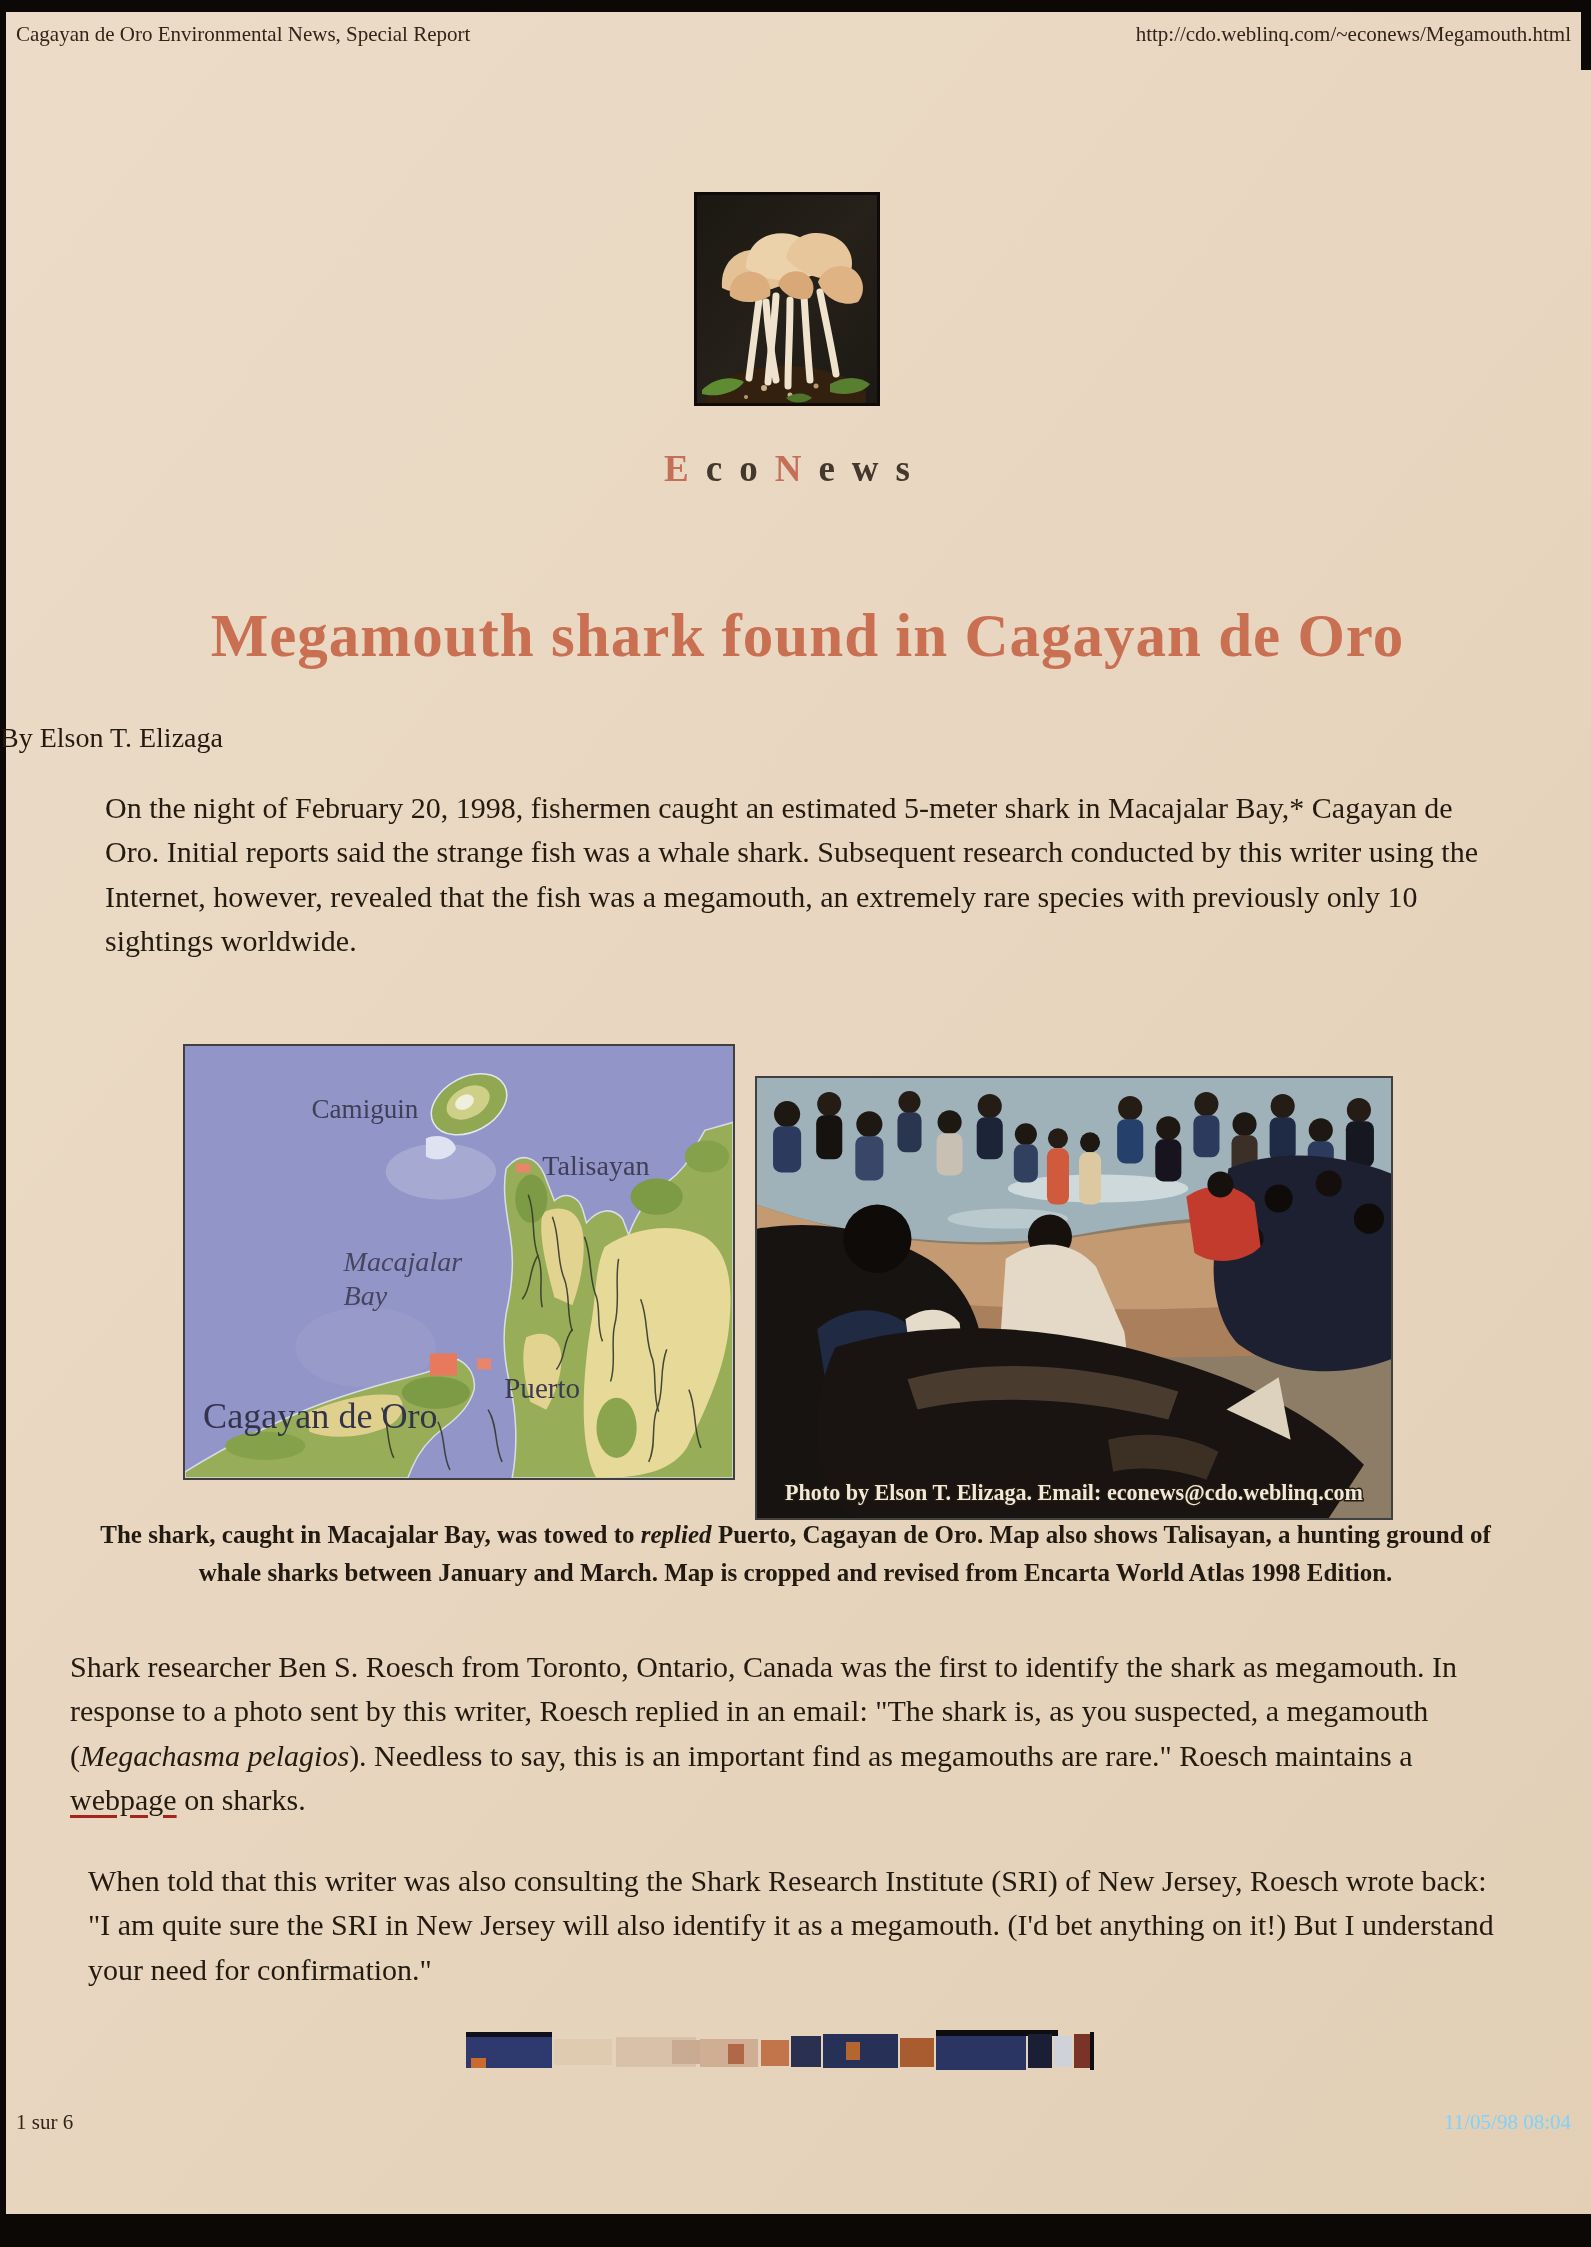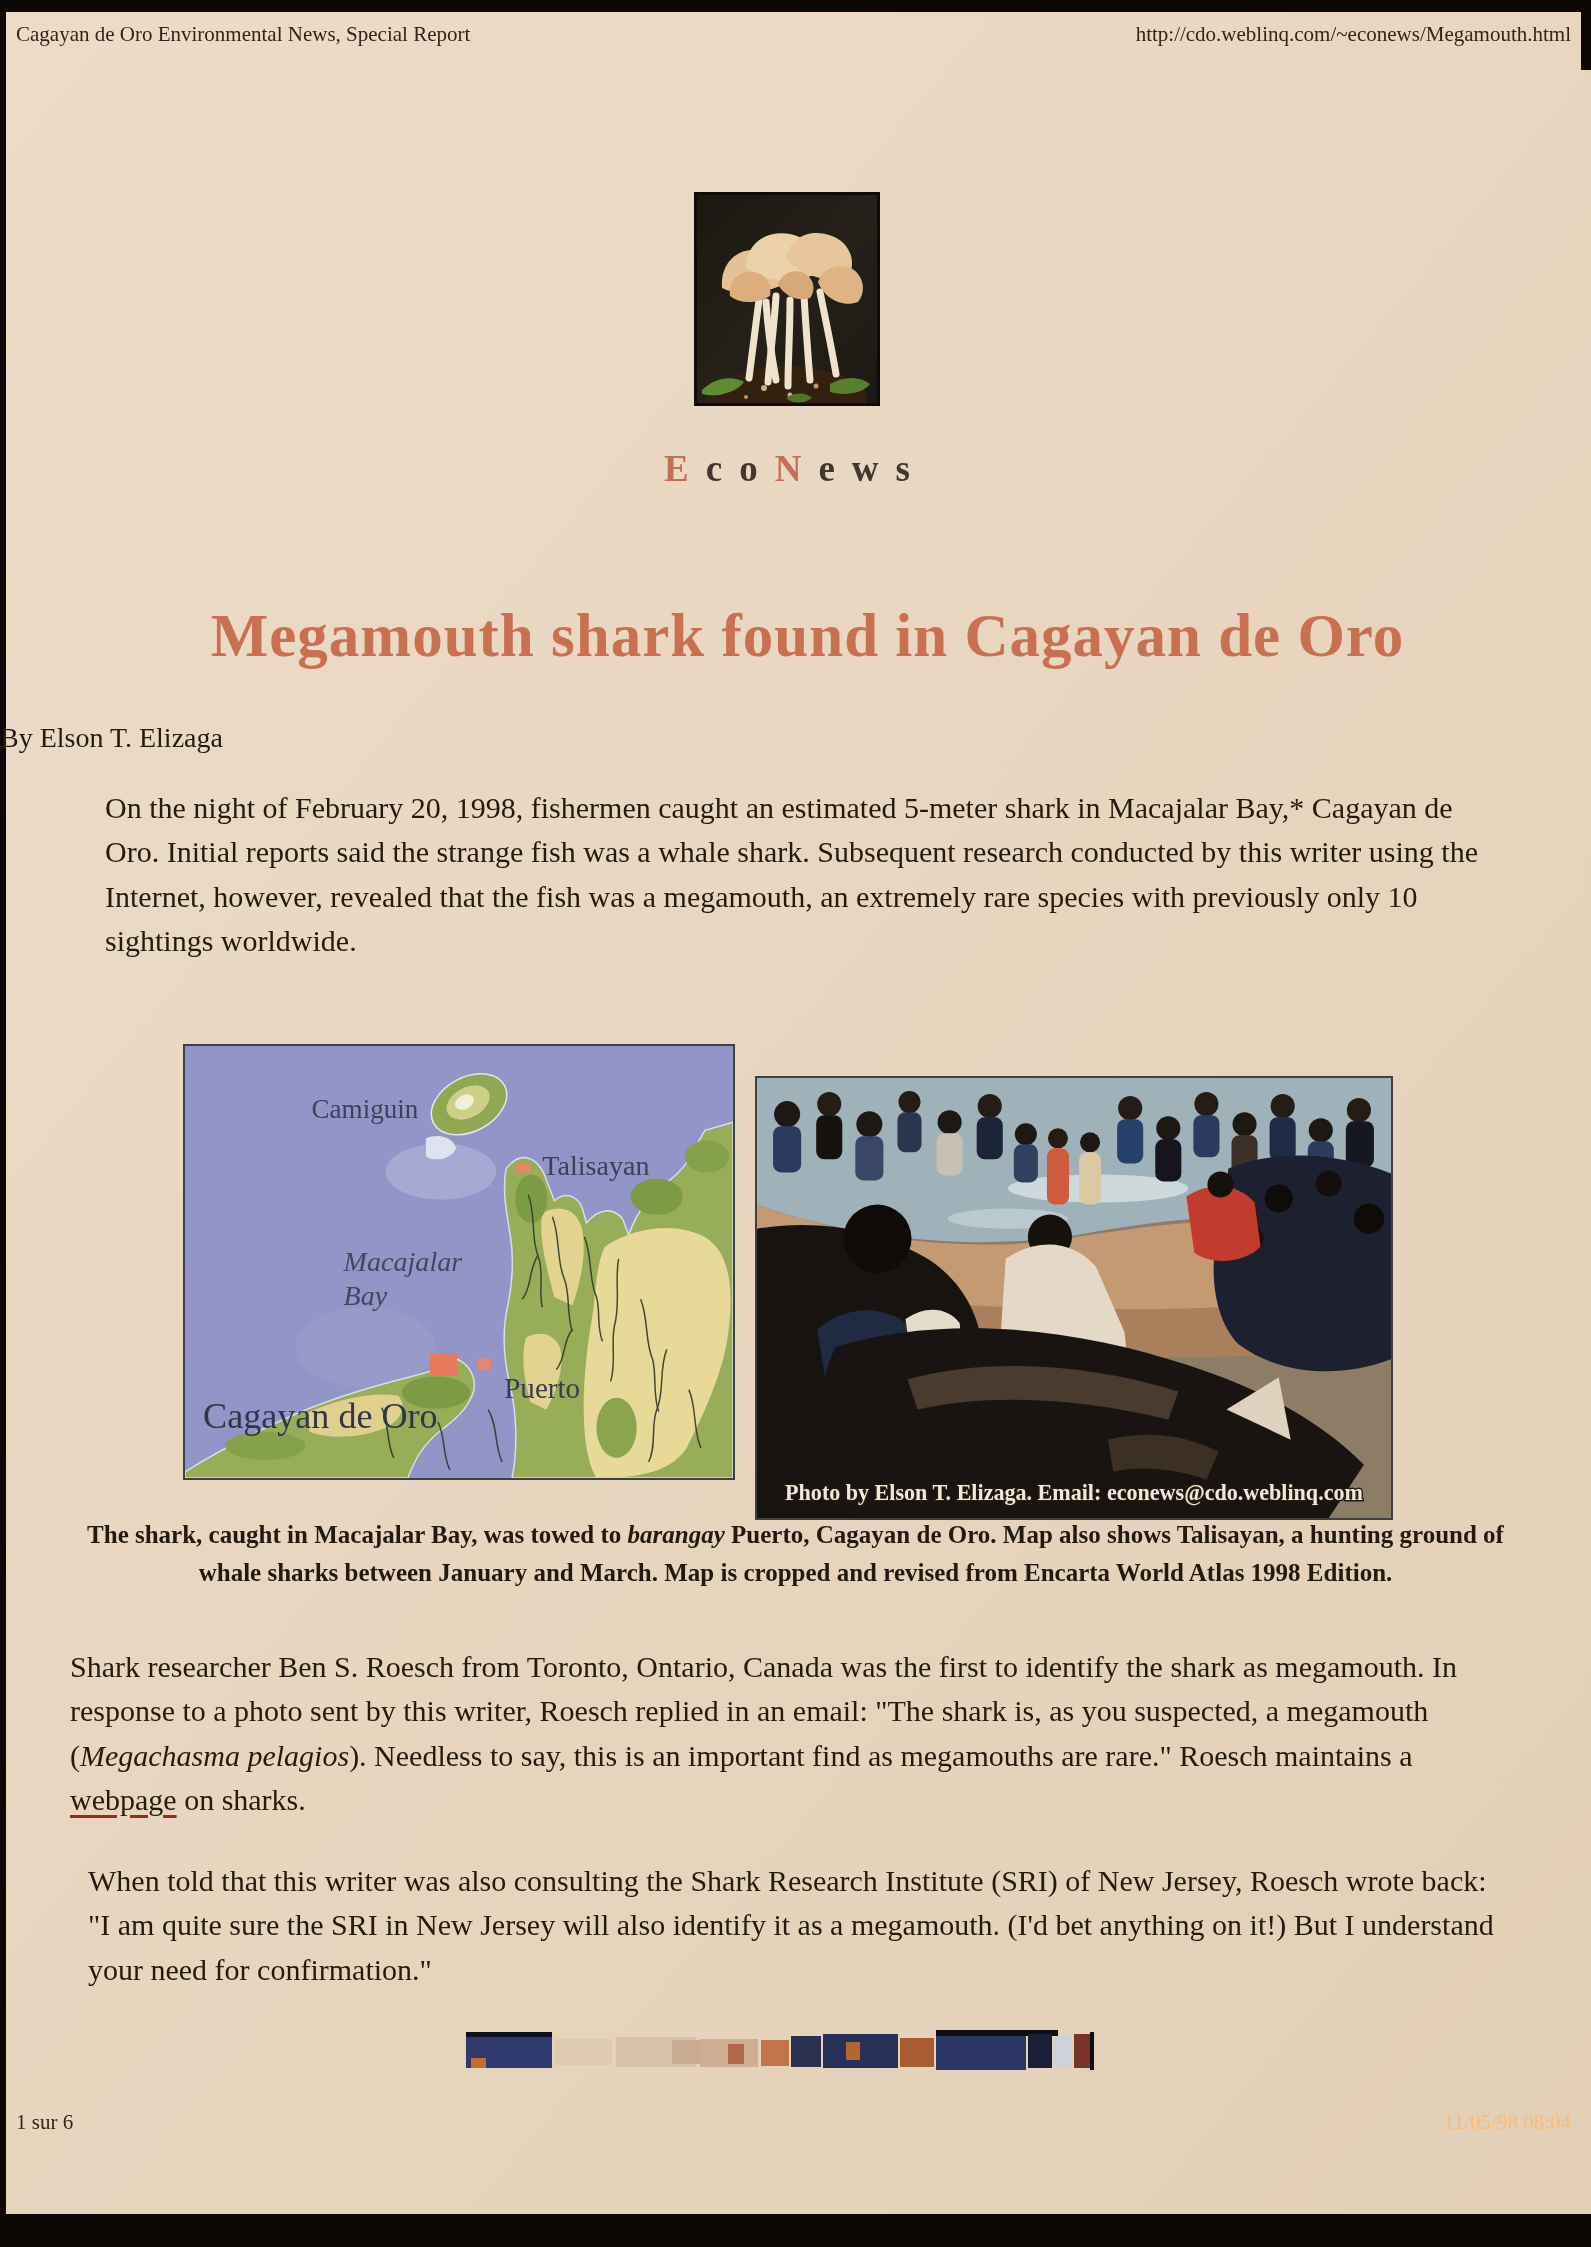--- a/index.html
+++ b/index.html
@@ -37,21 +37,21 @@
   .caption{position:absolute;left:85px;top:1516px;width:1421px;margin:0;text-align:center;
            font-size:25px;font-weight:bold;line-height:1.5;color:#221a10;}
   .it{font-style:italic;}
   .weblink{color:#241b10;text-decoration:underline;text-decoration-color:#a3251c;
            text-decoration-thickness:2.5px;text-underline-offset:5px;cursor:pointer;}
 
   .strip-fig{position:absolute;left:466px;top:2030px;width:628px;height:42px;}
   .strip-fig svg{display:block;width:100%;height:100%;}
 
   .pf-left{position:absolute;left:16px;top:2110px;font-size:21px;color:#33241a;}
-  .pf-right{position:absolute;right:20px;top:2110px;font-size:21px;color:#fdba74;}
+  .pf-right{position:absolute;right:20px;top:2110px;font-size:21px;color:#7dd3fc;}
 
   svg text{font-family:"Liberation Serif", serif;}
 </style>
 </head>
 <body>
 
 <div class="page">
   <div class="paper"></div>
   <div class="edge-wedge"></div>
 
@@ -228,21 +228,21 @@
 
       <path d="M78,268 C180,236 310,246 430,286 C510,312 565,345 605,385 L570,438 L95,438 C55,405 48,335 78,268 Z" fill="#191411"></path>
       <path d="M150,300 C230,278 330,284 420,312 L410,340 C320,318 230,314 160,330 Z" fill="#5e4d3c" opacity="0.7"></path>
       <path d="M468,330 L520,298 L532,360 Z" fill="#ddd2bd"></path>
       <path d="M350,360 C390,350 430,356 460,372 L448,400 C415,388 380,386 355,392 Z" fill="#3c2f24"></path>
 
       <text x="28" y="420" font-size="24" font-weight="bold" fill="#f0e8d8" stroke="#241a10" stroke-width="3" paint-order="stroke" textLength="576" lengthAdjust="spacingAndGlyphs">Photo by Elson T. Elizaga. Email: econews@cdo.weblinq.com</text>
     </svg>
   </div>
 
-  <p class="caption"><span>The shark, caught in Macajalar Bay, was towed to </span><span class="it">barangay</span><span> Puerto, Cagayan de Oro. Map also shows Talisayan, a hunting ground of whale sharks between January and March. Map is cropped and revised from Encarta World Atlas 1998 Edition.</span></p>
+  <p class="caption"><span>The shark, caught in Macajalar Bay, was towed to </span><span class="it">replied</span><span> Puerto, Cagayan de Oro. Map also shows Talisayan, a hunting ground of whale sharks between January and March. Map is cropped and revised from Encarta World Atlas 1998 Edition.</span></p>
 
   <p class="para para2"><span>Shark researcher Ben S. Roesch from Toronto, Ontario, Canada was the first to identify the shark as megamouth. In response to a photo sent by this writer, Roesch replied in an email: "The shark is, as you suspected, a megamouth (</span><span class="it">Megachasma pelagios</span><span>). Needless to say, this is an important find as megamouths are rare." Roesch maintains a </span><a class="weblink">webpage</a><span> on sharks.</span></p>
 
   <p class="para para3">When told that this writer was also consulting the Shark Research Institute (SRI) of New Jersey, Roesch wrote back: "I am quite sure the SRI in New Jersey will also identify it as a megamouth. (I'd bet anything on it!) But I understand your need for confirmation."</p>
 
   <div class="strip-fig">
     <svg viewBox="0 0 628 42" preserveAspectRatio="none">
       <rect x="0" y="4" width="86" height="34" fill="#2e3a6e"></rect>
       <rect x="0" y="2" width="86" height="5" fill="#10101a"></rect>
       <rect x="5" y="28" width="15" height="10" fill="#c96a2e"></rect>

